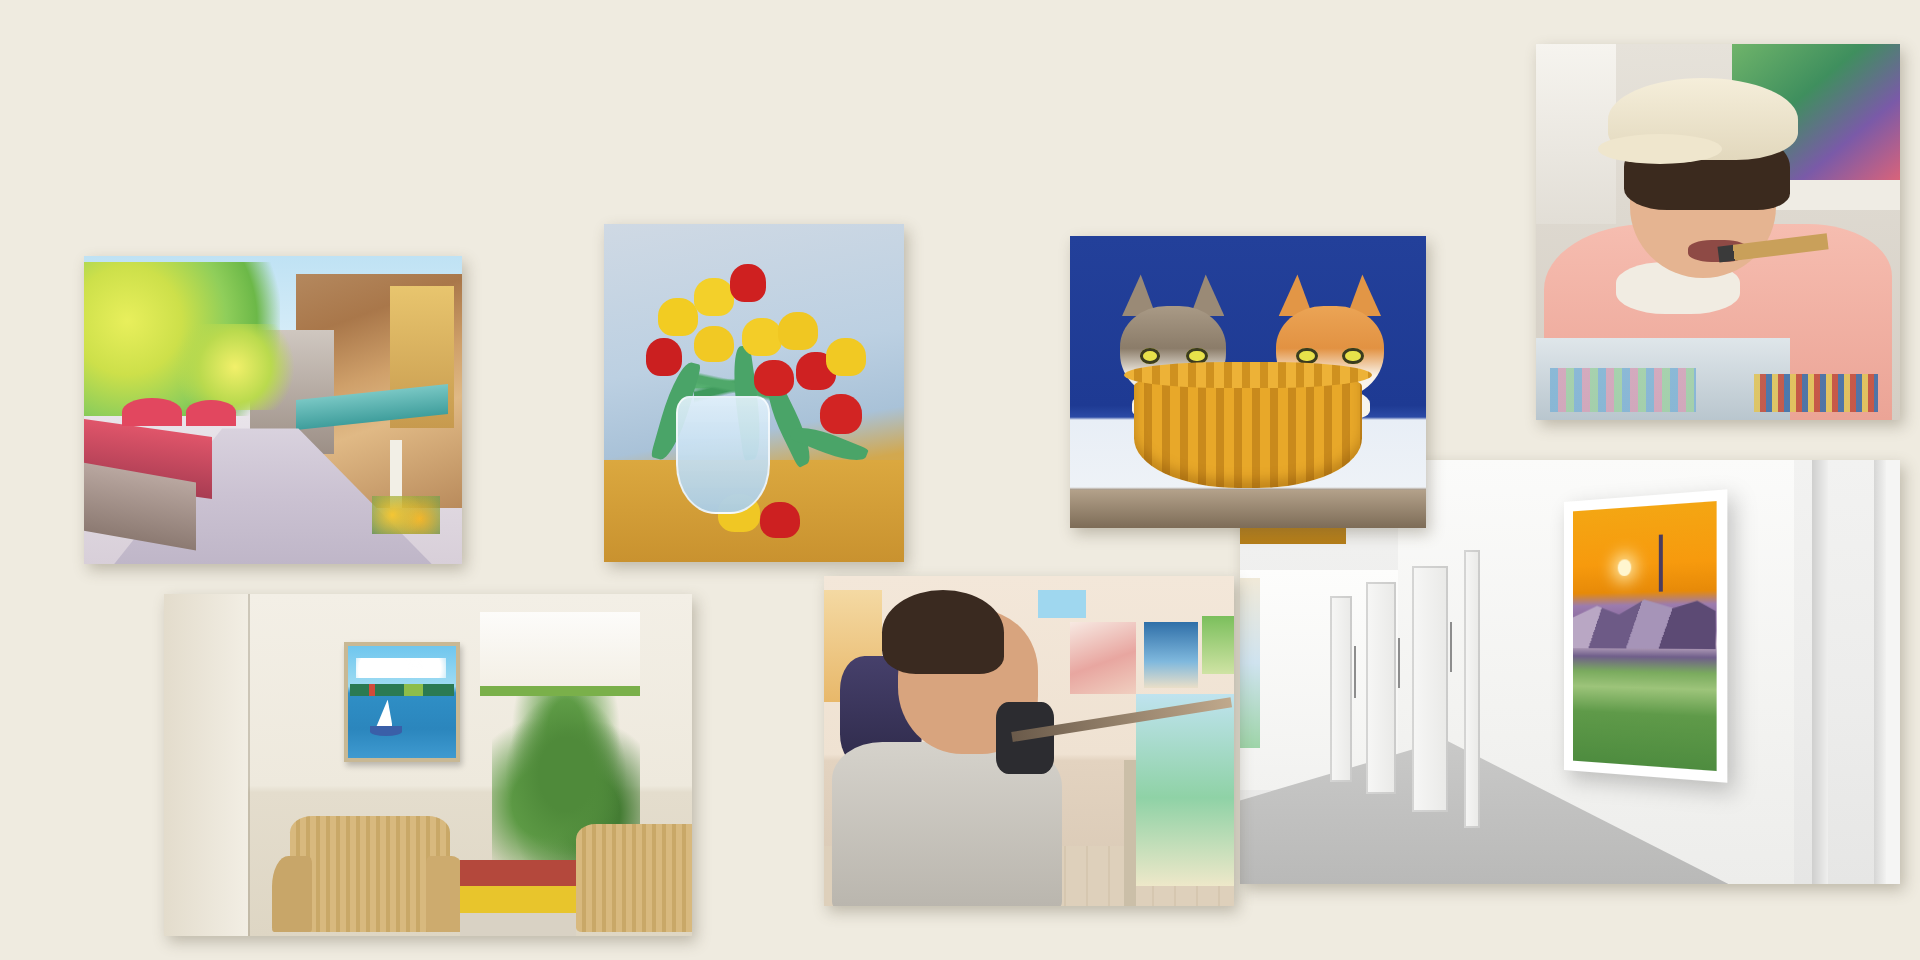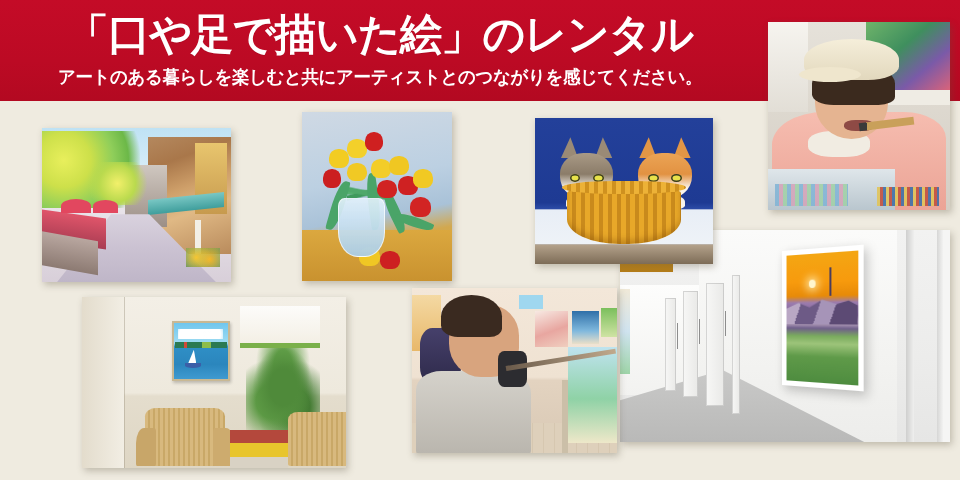--- a/index.html
+++ b/index.html
@@ -204,24 +204,20 @@
     clip-path:polygon(0 44%,18% 24%,34% 40%,52% 14%,72% 30%,88% 18%,100% 36%,100% 100%,0 100%);}
   .cor-topsmall{position:absolute;left:-6%;top:-4%;width:22%;height:24%;background:linear-gradient(180deg,#e8a829,#b57d18);}
   .cor-leftart{position:absolute;left:-1%;top:28%;width:4%;height:40%;background:linear-gradient(180deg,#f0e9d8,#cfe3ef 50%,#9ed4a8);}
   .cor-light{position:absolute;background:#ffffff;opacity:.85;border-radius:2px;}
 </style>
 </head>
 <body>
 
 <div class="banner">
 
-  <div class="header-band">
-    <div class="headline">「口や足で描いた絵」のレンタル</div>
-    <div class="subhead">アートのある暮らしを楽しむと共にアーティストとのつながりを感じてください。</div>
-  </div>
 
   <div class="card" id="pic-artist-woman">
     <div class="inner">
       <div style="position:absolute;inset:0;background:linear-gradient(180deg,#e6e2da 0%,#ded9d0 42%,#d4cec4 100%);"></div>
 
       <div style="position:absolute;right:0;top:0;width:46%;height:36%;background:linear-gradient(140deg,#6fb46a,#3f8f5e 40%,#7a5aa8 70%,#d9637a);"></div>
       <div style="position:absolute;right:0;top:36%;width:46%;height:8%;background:#efece4;"></div>
 
       <div style="position:absolute;left:0;top:0;width:22%;height:48%;background:linear-gradient(180deg,#f6f4ef,#e2ded6);"></div>
 

